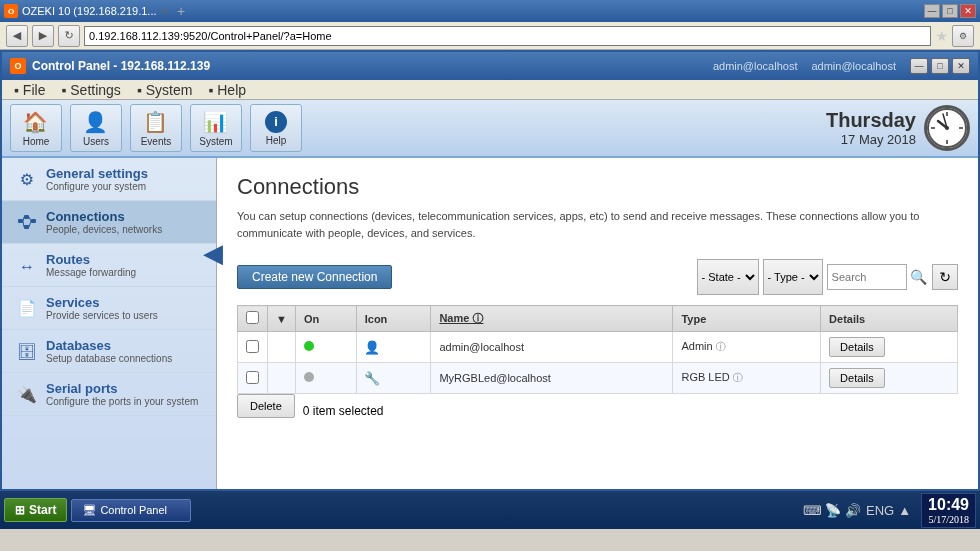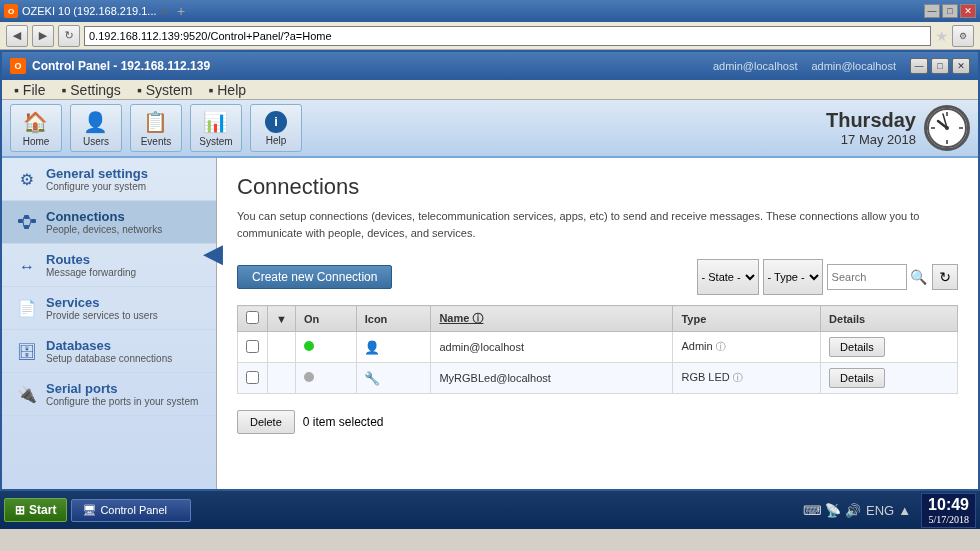--- a/index.html
+++ b/index.html
@@ -91,21 +91,21 @@
     .table td { border: 1px solid #d8d8d8; padding: 5px 8px; font-size: 11px; color: #333; }
     .table tr:nth-child(even) td { background: #f5f8ff; }
     .checkbox-col { width: 20px; text-align: center; }
     .status-dot { width: 10px; height: 10px; border-radius: 50%; display: inline-block; }
     .status-green { background: #22cc22; }
     .icon-person { color: #666; font-size: 13px; }
     .icon-device { color: #666; font-size: 13px; }
     .details-btn { background: linear-gradient(to bottom, #f5f5f5, #e0e0e0); border: 1px solid #aaa; padding: 3px 10px; font-size: 11px; cursor: pointer; border-radius: 2px; }
 
     
-    .content-footer { margin-top: 16px; display: flex; align-items: center; gap: 8px; }
+    .content-footer { display: flex; align-items: flex-end; gap: 8px; }
     .delete-btn { background: linear-gradient(to bottom, #f5f5f5, #e0e0e0); border: 1px solid #aaa; padding: 5px 12px; font-size: 11px; cursor: pointer; border-radius: 2px; }
 
     
     .taskbar { height: 38px; background: linear-gradient(to bottom, #1a3a6a, #0a2a5a); display: flex; align-items: center; justify-content: space-between; padding: 0 4px; }
     .taskbar-left { display: flex; align-items: center; gap: 4px; }
     .start-btn { background: linear-gradient(to bottom, #4a8a2a, #2a6a0a); color: white; border: 1px solid #6aaa4a; padding: 4px 10px; font-size: 12px; font-weight: bold; cursor: pointer; border-radius: 2px; display: flex; align-items: center; gap: 4px; }
     .taskbar-item { background: linear-gradient(to bottom, #3a5a9a, #1a3a7a); color: white; border: 1px solid #5a7aba; padding: 4px 10px; font-size: 11px; cursor: pointer; border-radius: 2px; display: flex; align-items: center; gap: 4px; min-width: 120px; }
     .taskbar-right { display: flex; align-items: center; gap: 4px; }
     .systray { display: flex; align-items: center; gap: 4px; padding: 0 6px; }
     .systray-icon { font-size: 13px; color: #ccc; cursor: pointer; }

